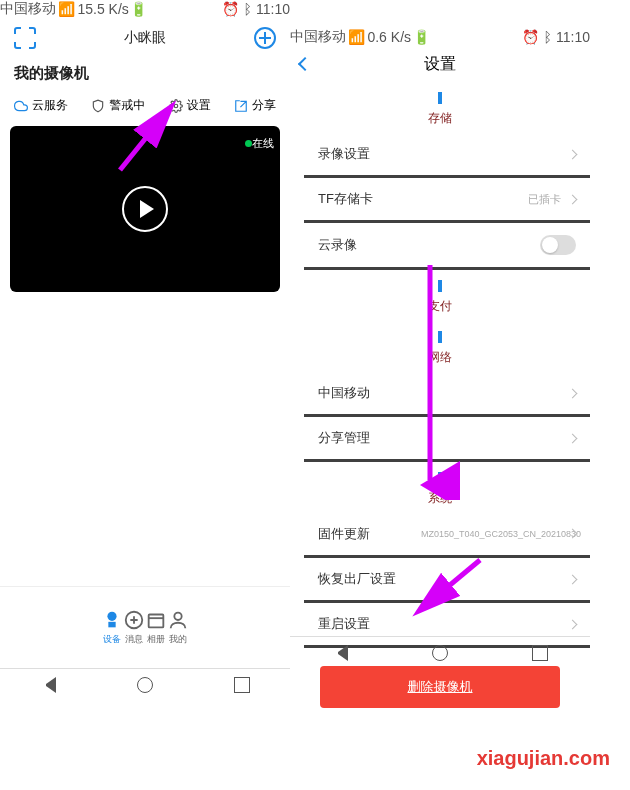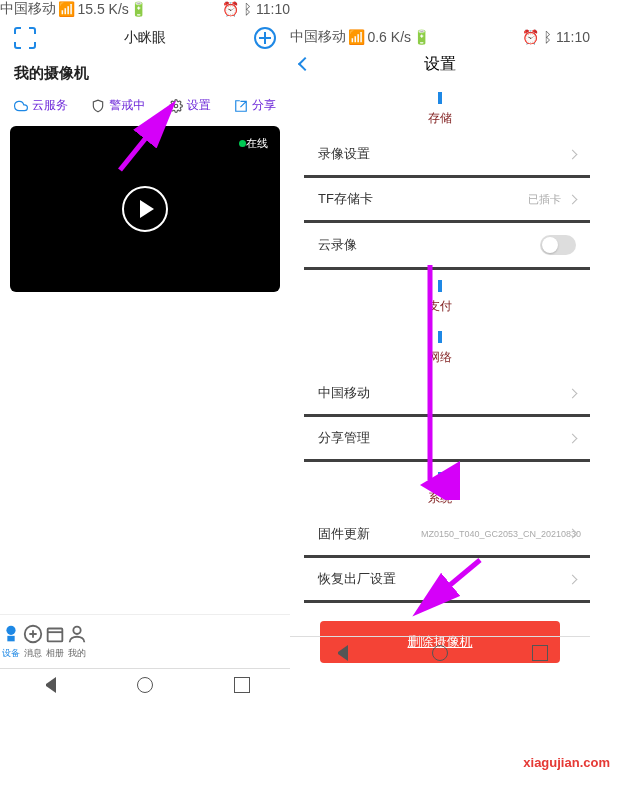--- a/index.html
+++ b/index.html
@@ -18,30 +18,30 @@
 .scan-icon::before { width: 100%; height: 8px; top: 5px; left: -2px; padding: 0 2px; }
 .scan-icon::after { width: 8px; height: 100%; left: 5px; top: -2px; padding: 2px 0; }
 .header-title { font-size: 14px; font-weight: 400; color: #222; }
 .add-icon { width: 22px; height: 22px; border: 2px solid #1e88e5; border-radius: 50%; position: relative; }
 .add-icon::before, .add-icon::after { content: ''; position: absolute; background: #1e88e5; }
 .add-icon::before { width: 12px; height: 2px; top: 8px; left: 3px; }
 .add-icon::after { width: 2px; height: 12px; left: 8px; top: 3px; }
 
 .camera-title { padding: 6px 14px; font-size: 15px; font-weight: 600; color: #222; }
 .action-row { display: flex; justify-content: space-between; padding: 8px 14px 12px; }
-.action-item { display: flex; align-items: center; gap: 4px; font-size: 12px; color: #6d28d9; }
+.action-item { display: flex; align-items: center; gap: 4px; font-size: 12px; color: #000000; }
 .action-item svg { width: 14px; height: 14px; }
 
 .video-preview { margin: 0 10px; background: #000; border-radius: 6px; height: 166px; position: relative; }
-.online-badge { position: absolute; top: 10px; right: 12px; display: flex; align-items: center; gap: 0; color: #fff; font-size: 11px; }
+.online-badge { position: absolute; top: 10px; right: 6px; display: flex; align-items: center; gap: 0; color: #fff; font-size: 11px; }
 .online-dot { width: 7px; height: 7px; border-radius: 50%; background: #00c853; }
 .play-btn { position: absolute; top: 50%; left: 50%; transform: translate(-50%, -50%); width: 46px; height: 46px; border: 2px solid #fff; border-radius: 50%; display: flex; align-items: center; justify-content: center; }
 .play-triangle { width: 0; height: 0; border-left: 14px solid #fff; border-top: 9px solid transparent; border-bottom: 9px solid transparent; margin-left: 4px; }
 
-.bottom-nav { position: absolute; bottom: 32px; left: 0; right: 0; display: flex; justify-content: flex-start; padding: 8px 0; border-top: 1px solid #eee; }
+.bottom-nav { position: absolute; bottom: 32px; left: 0; right: 0; display: flex; justify-content: center; padding: 22px 0; border-top: 1px solid #eee; }
 .nav-item { display: flex; flex-direction: column; align-items: center; gap: 2px; font-size: 9px; color: #666; }
 .nav-item.active { color: #1e88e5; }
 .nav-icon { width: 22px; height: 22px; }
 
 .sys-nav { position: absolute; bottom: 0; left: 0; right: 0; display: flex; justify-content: space-around; align-items: center; height: 32px; border-top: 1px solid #ddd; }
 .sys-nav span { width: 16px; height: 16px; display: flex; align-items: center; justify-content: center; }
 .sn-back { width: 0; height: 0; border-right: 10px solid #555; border-top: 7px solid transparent; border-bottom: 7px solid transparent; }
 .sn-home { width: 14px; height: 14px; border: 1.5px solid #555; border-radius: 50%; }
 .sn-recent { width: 12px; height: 12px; border: 1.5px solid #555; }
 
@@ -63,21 +63,21 @@
 .firmware-val { font-size: 9px; text-align: right; line-height: 1.2; max-width: 140px; }
 
 .delete-btn { margin: 18px 30px; background: #f44336; color: #fff; text-align: center; padding: 12px; border-radius: 4px; font-size: 13px; text-decoration: underline; }
 
 
 .arrow { position: absolute; pointer-events: none; }
 
 
 .watermark { position: absolute; right: 20px; bottom: 20px; text-align: right; }
 .wm-cn { font-size: 28px; font-weight: 700; color: #e53935; letter-spacing: 2px; }
-.wm-en { font-size: 13px; font-weight: 600; color: #e53935; }
+.wm-en { font-size: 20px; font-weight: 600; color: #e53935; }
 </style>
 </head>
 <body>
 
 <div class="phone phone-left">
   <div class="status-bar">
     <div class="status-left">
       <span>中国移动</span>
       <span>📶</span>
       <span>15.5 K/s</span>
@@ -244,20 +244,24 @@
   </div>
   <div class="setting-item">
     <span>固件更新</span>
     <span class="setting-value">
       <span class="firmware-val">MZ0150_T040_GC2053_CN_20210830</span>
       <span class="chevron-right"></span>
     </span>
   </div>
   <div class="setting-item">
     <span>恢复出厂设置</span>
+    <span class="chevron-right"></span>
+  </div>
+  <div class="setting-item">
+    <span>重启设置</span>
     <span class="chevron-right"></span>
   </div>
 
   <div class="delete-btn">
     <span>删除摄像机</span>
   </div>
 
   <div class="sys-nav">
     <span>
         <span class="sn-back"></span>

